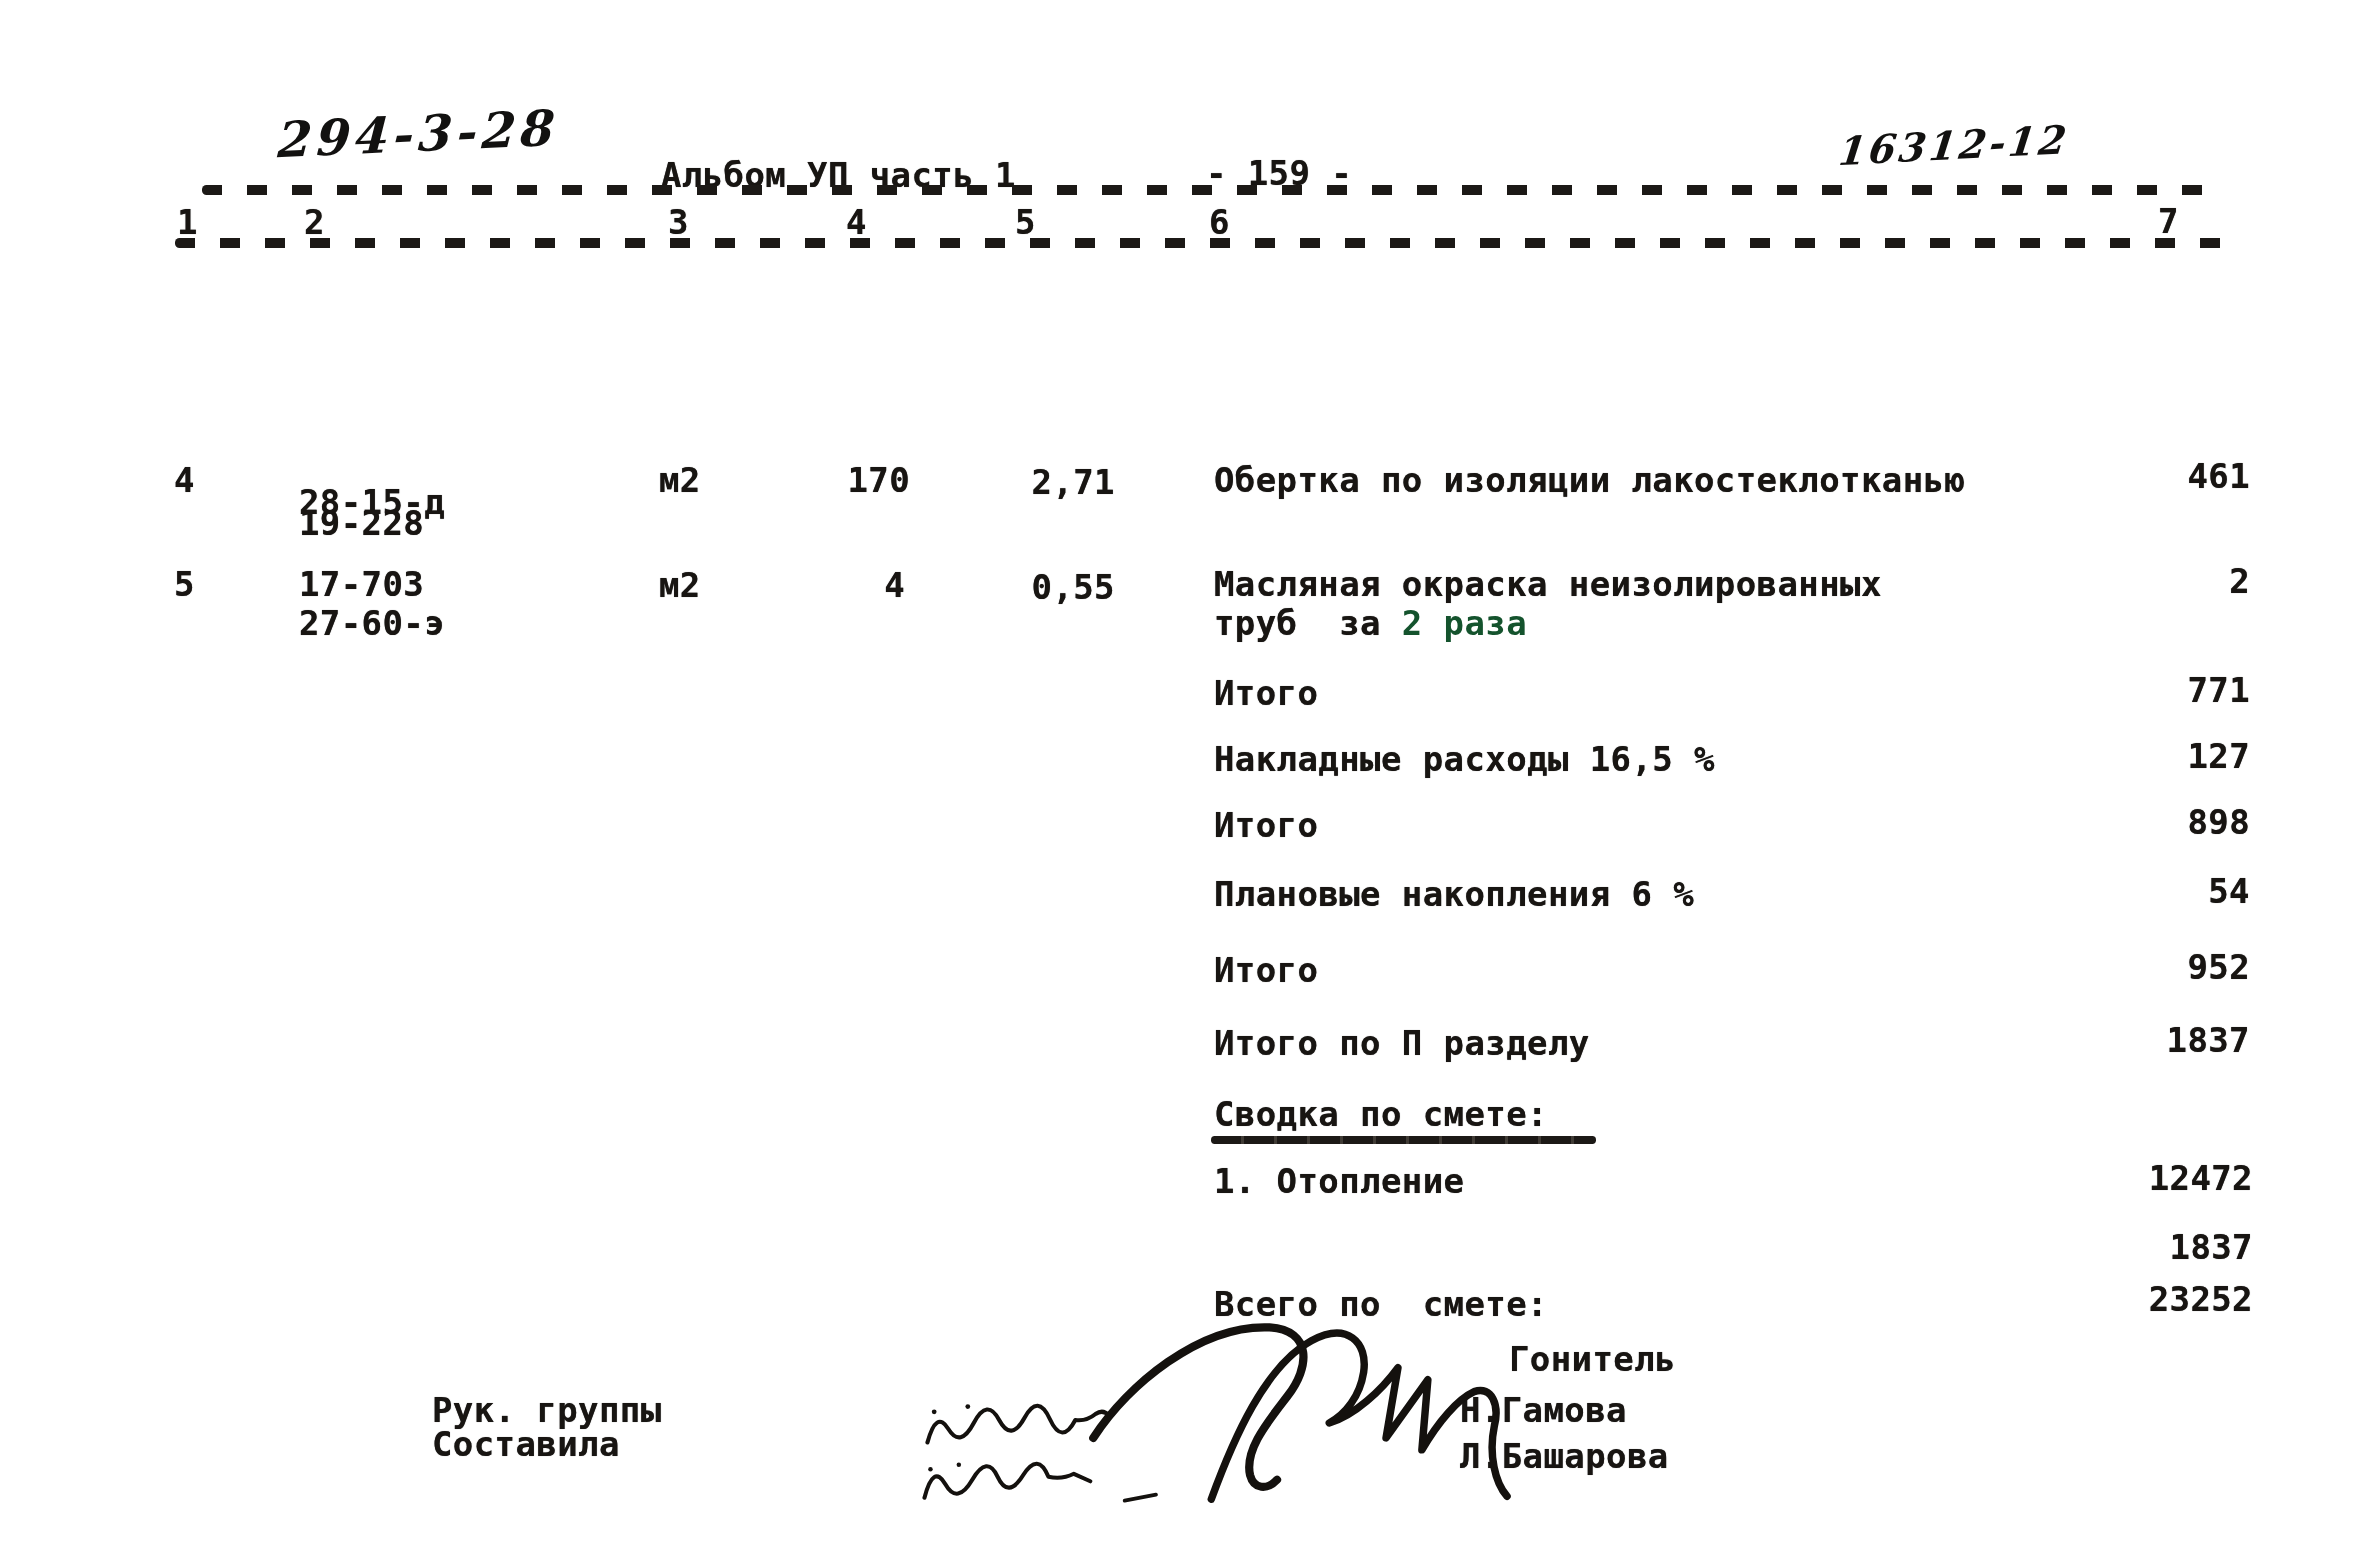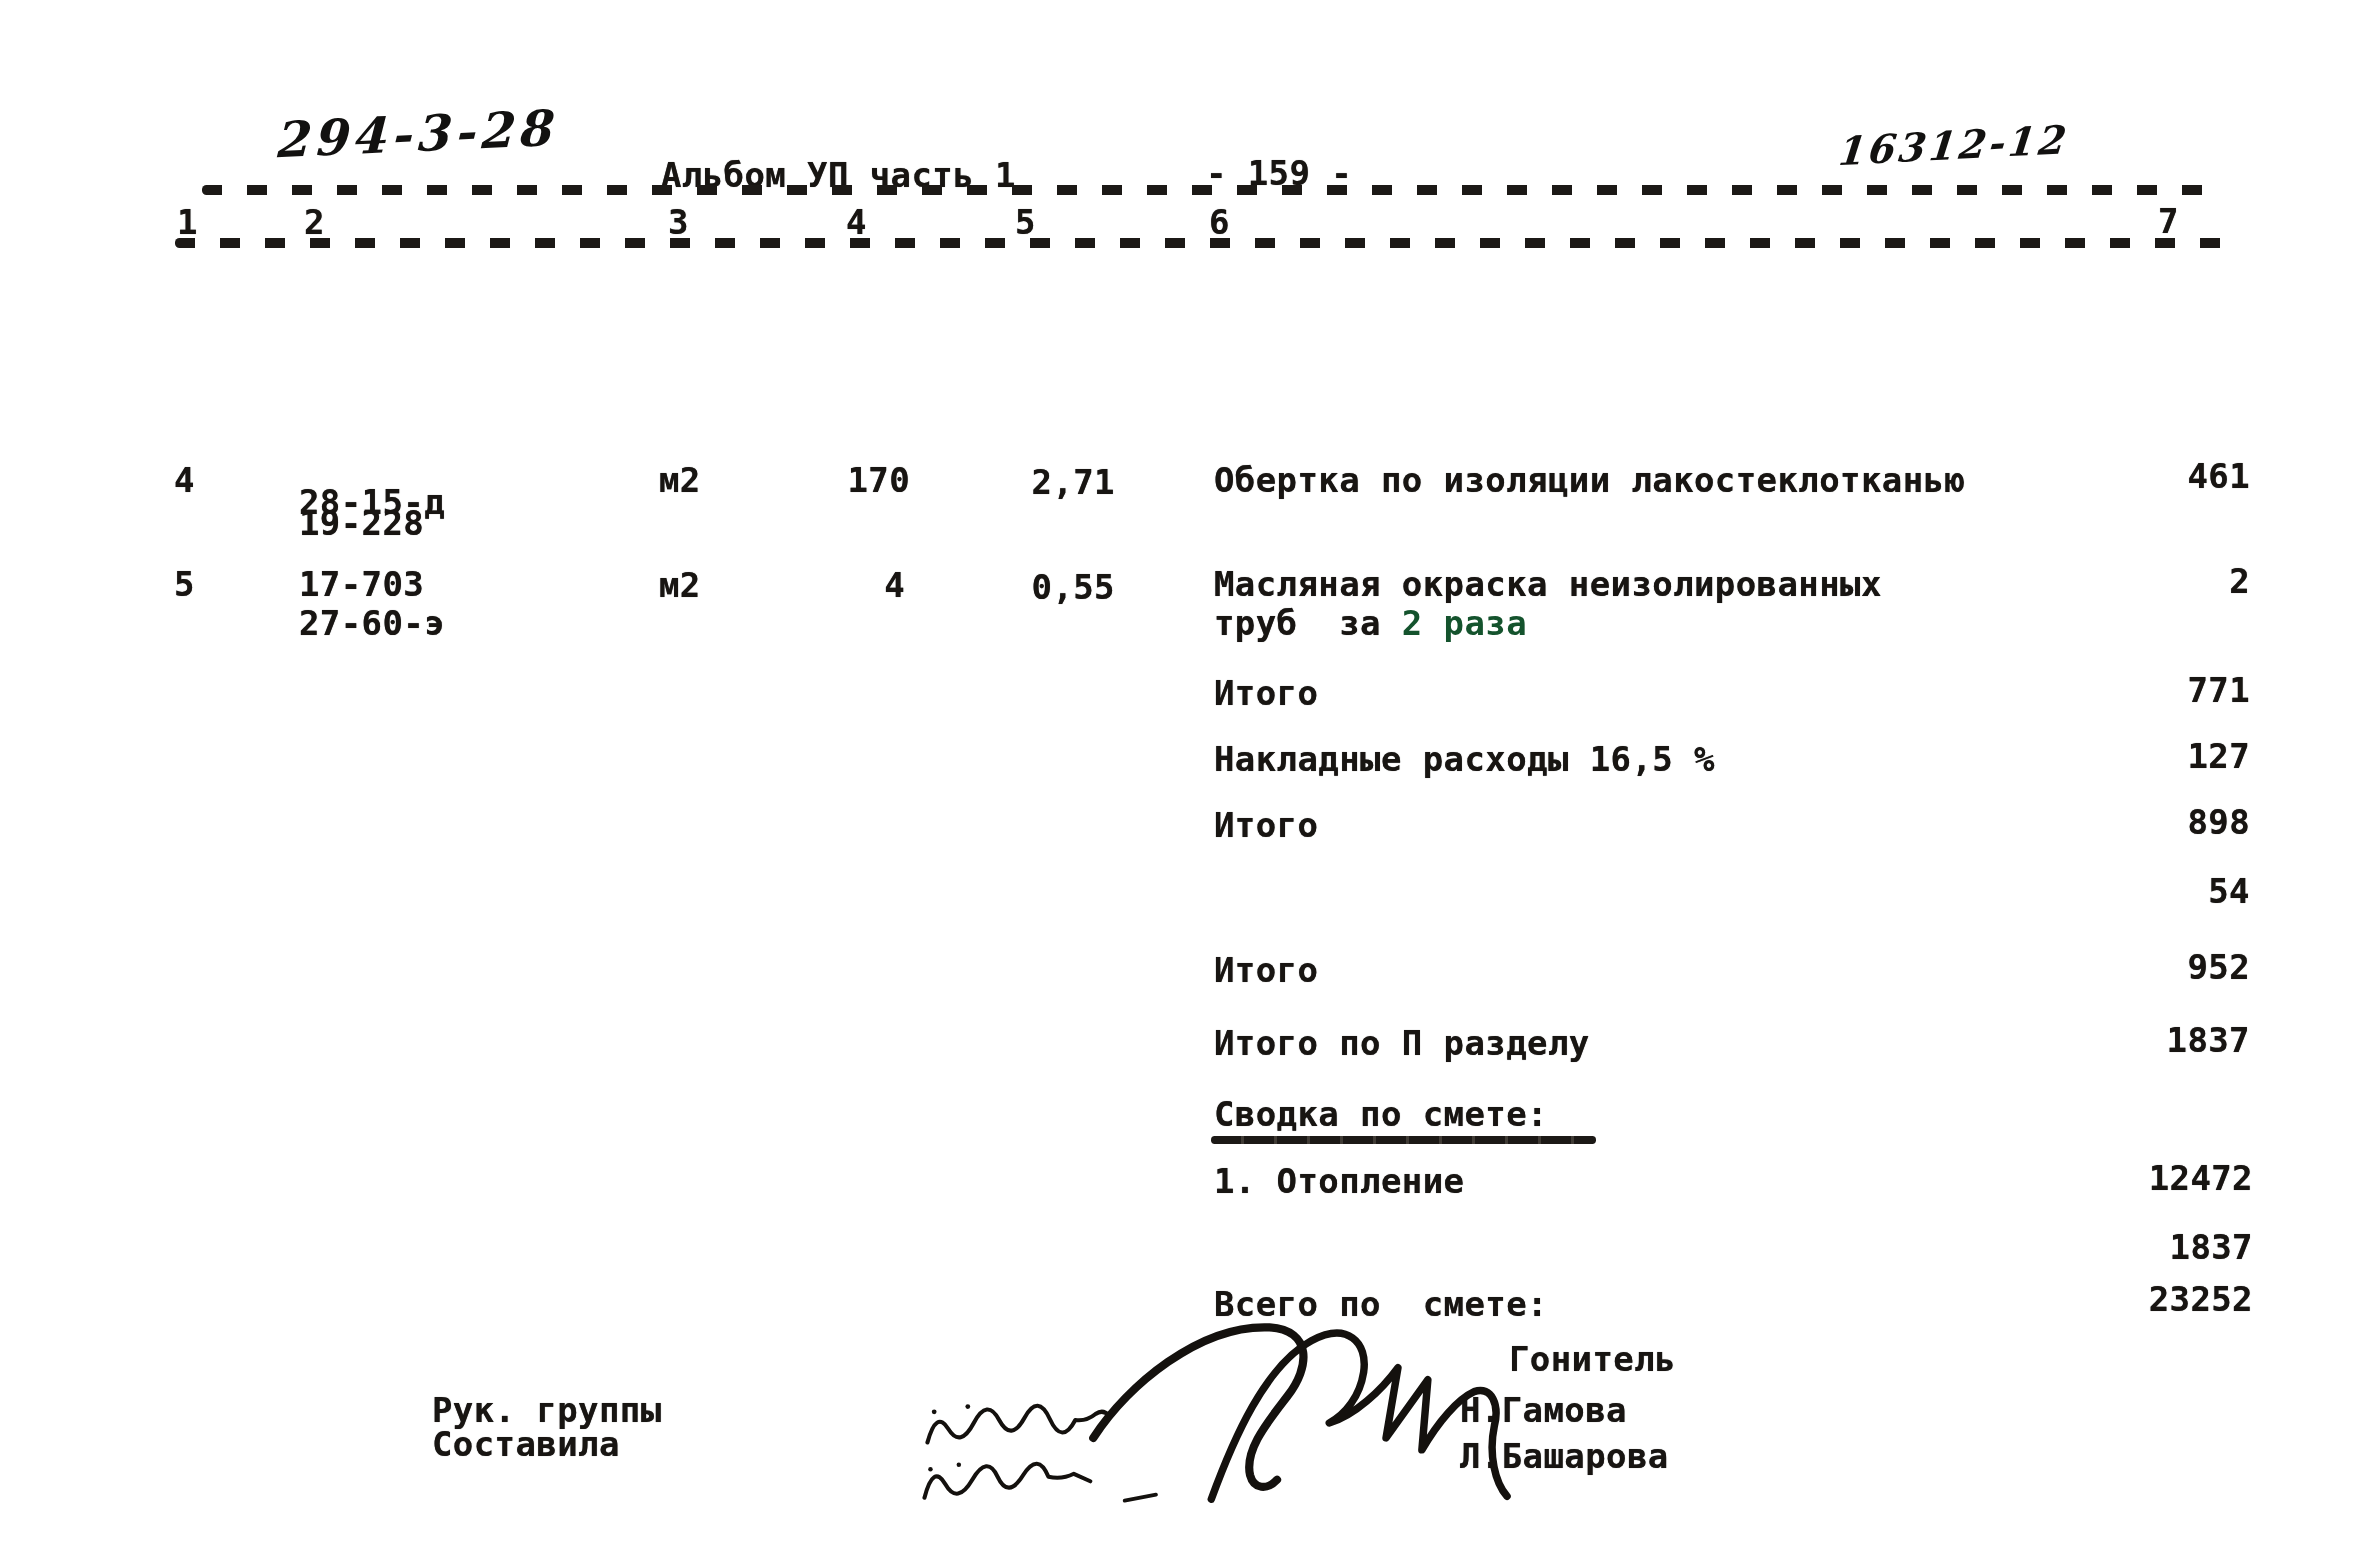--- a/index.html
+++ b/index.html
@@ -94,20 +94,21 @@
 
   <div class="t" style="left:1214px;top:675px;">Итого</div>
   <div class="t val" style="right:127px;top:672px;">771</div>
 
   <div class="t" style="left:1214px;top:741px;">Накладные расходы 16,5 %</div>
   <div class="t val" style="right:127px;top:738px;">127</div>
 
   <div class="t" style="left:1214px;top:807px;">Итого</div>
   <div class="t val" style="right:127px;top:804px;">898</div>
 
+  <div class="t" style="left:1214px;top:876px;">Плановые накопления 6 %</div>
   <div class="t val" style="right:127px;top:873px;">54</div>
 
   <div class="t" style="left:1214px;top:952px;">Итого</div>
   <div class="t val" style="right:127px;top:949px;">952</div>
 
   <div class="t" style="left:1214px;top:1025px;">Итого по П разделу</div>
   <div class="t val" style="right:127px;top:1022px;">1837</div>
 
   <div class="t" style="left:1214px;top:1096px;">Сводка по смете:</div>
   <div class="svodka-underline" style="left:1211px;top:1136px;width:385px;"></div>

